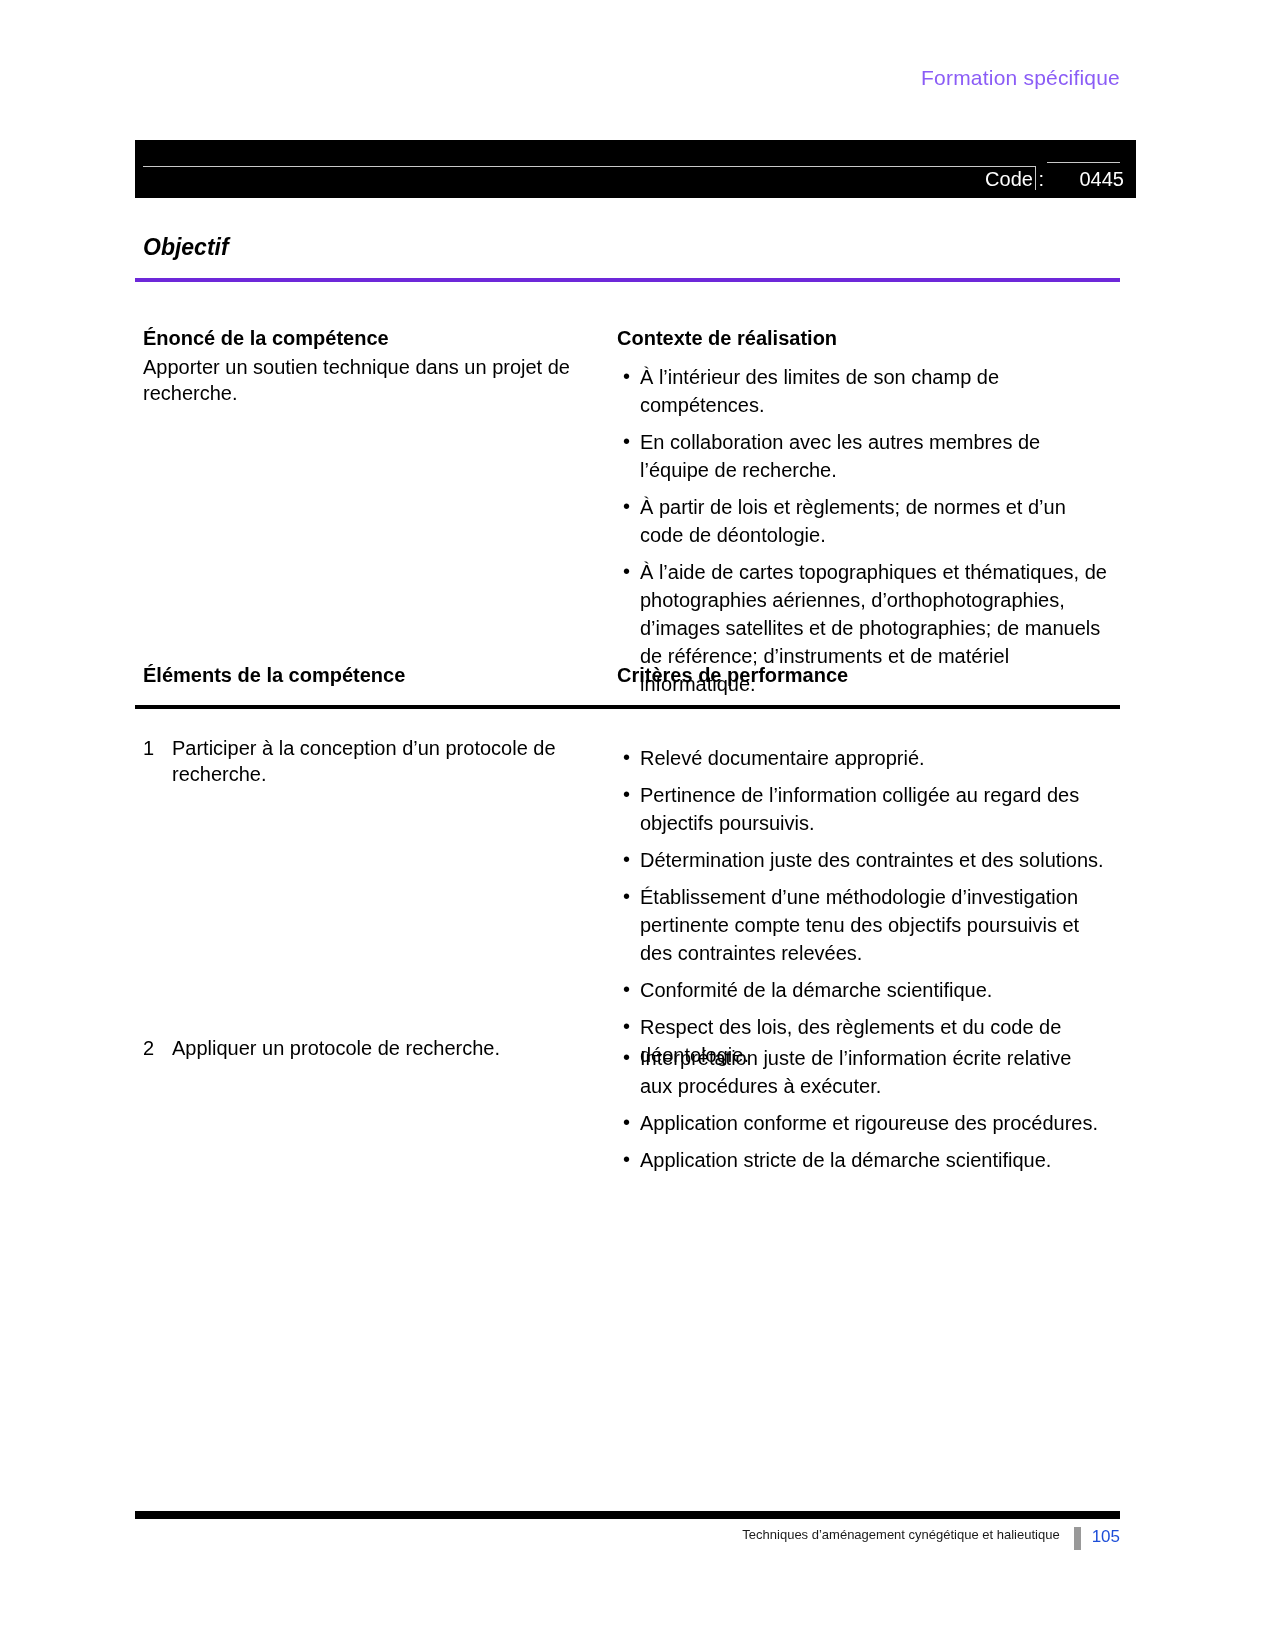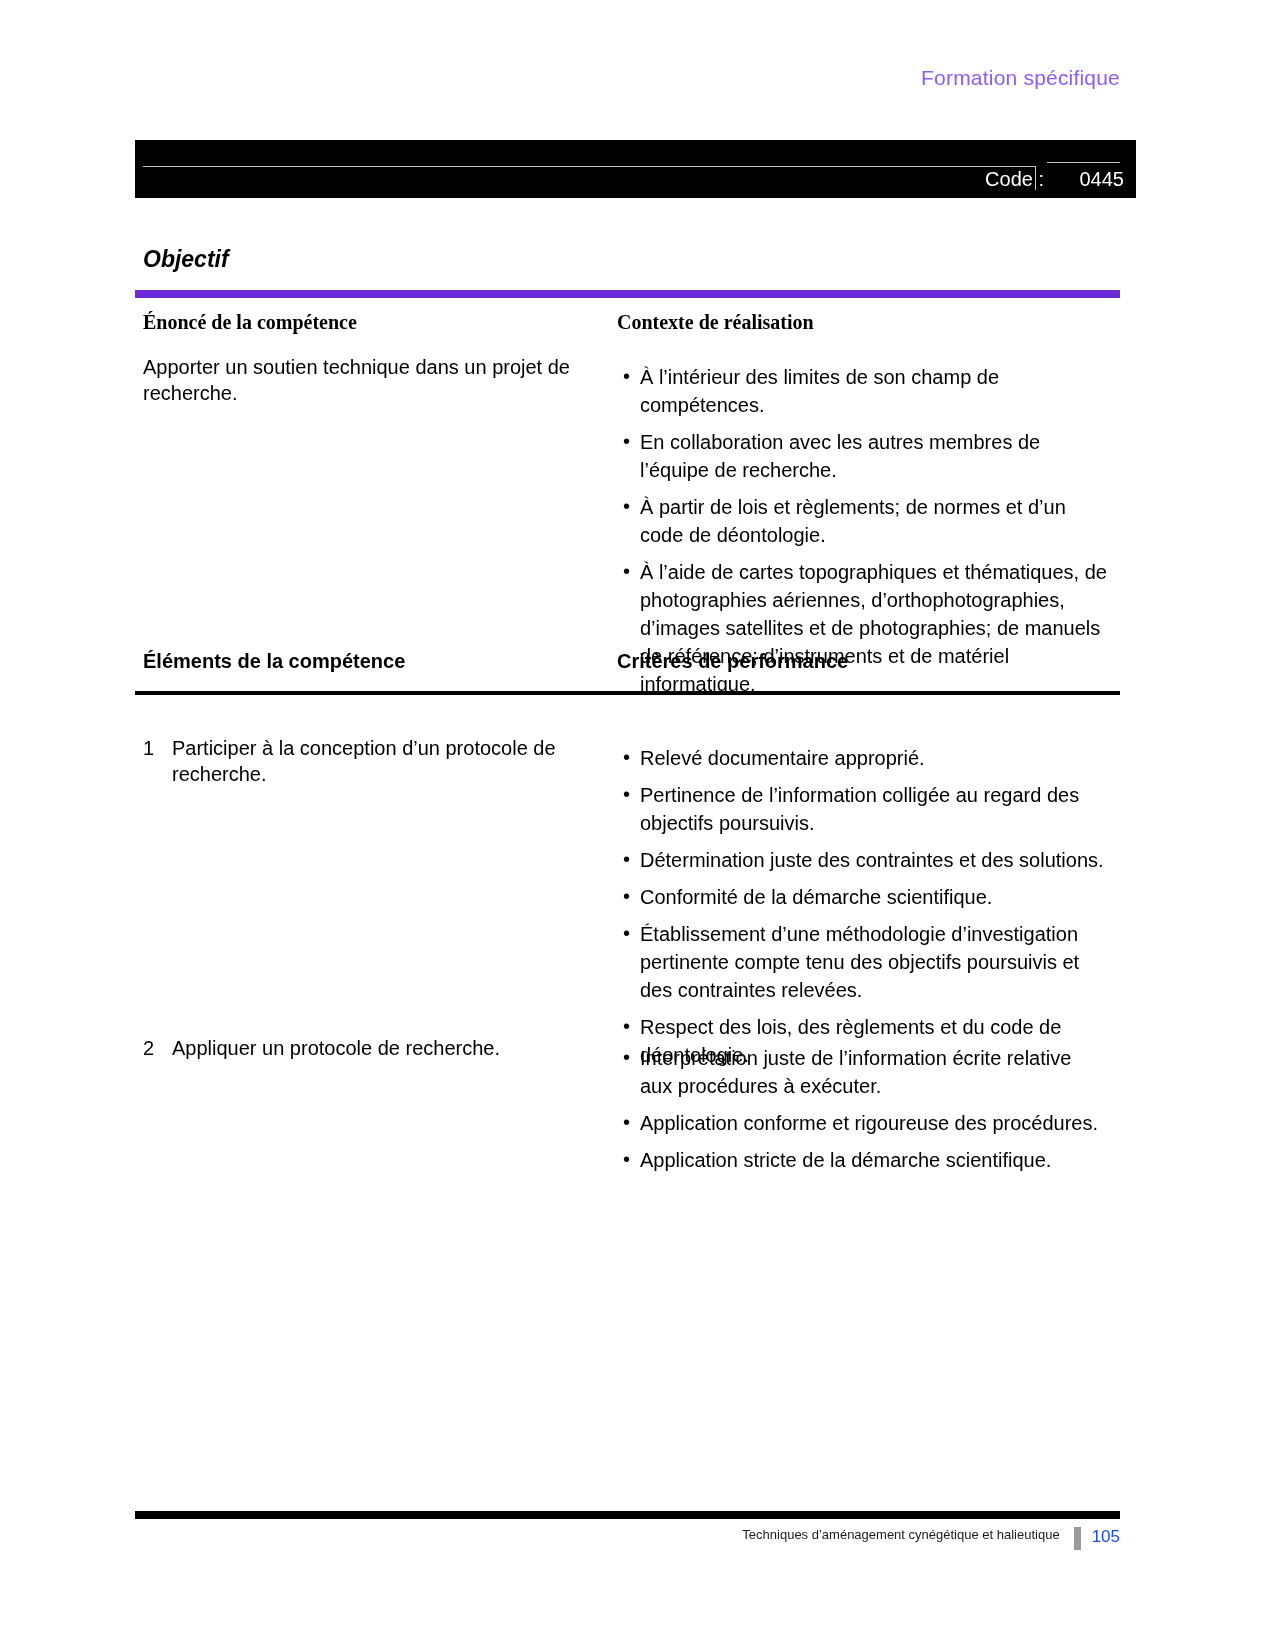--- a/index.html
+++ b/index.html
@@ -40,45 +40,45 @@
     color: #ffffff; font-size: 20px;
   }
 
   
   .row { position: absolute; left: 135px; width: 985px; }
   .cols { display: flex; }
   .col-left  { width: 482px; box-sizing: border-box; padding-left: 8px; flex: none; }
   .col-right { flex: 1; box-sizing: border-box; padding-right: 12px; }
 
   
-  .hdr-row1 { top: 244px; height: 46px; border-bottom: 8px solid #6d28d9; }
+  .hdr-row1 { top: 232px; height: 46px; border-bottom: 4px solid #6d28d9; }
   .hdr-italic {
     font-size: 23px; font-weight: bold; font-style: italic; padding-top: 2px;
   }
 
   
-  .sub-row { top: 311px; font-family: Liberation Serif, serif; }
+  .sub-row { top: 327px; }
   .subhead { font-size: 20px; font-weight: bold; }
 
   
   .body1-row { top: 354px; }
   .body-text { font-size: 20px; line-height: 26px; }
 
   ul.bullets { margin: 0; padding: 0 0 0 23px; list-style: none; }
   ul.bullets li {
     position: relative; font-size: 20px; line-height: 28px; margin-top: 9px;
   }
   ul.bullets li::before {
     content: "\2022";
     position: absolute; left: -17px; top: 0;
     font-size: 20px; line-height: 26px;
   }
 
   
-  .hdr-row2 { top: 647px; height: 44px; border-bottom: 4px solid #000; }
+  .hdr-row2 { top: 661px; height: 44px; border-bottom: 4px solid #000; }
   .hdr-row2 .subhead { padding-top: 3px; }
 
   .items-row1 { top: 735px; }
   .items-row2 { top: 1035px; }
 
   .element { display: flex; font-size: 20px; line-height: 26px; }
   .element .num { width: 29px; flex: none; }
   .element .el-text { flex: 1; }
 
   
@@ -142,22 +142,22 @@
       <div class="element">
         <span class="num">1</span>
         <span class="el-text">Participer à la conception d’un protocole de recherche.</span>
       </div>
     </div>
     <div class="col-right">
       <ul class="bullets">
         <li>Relevé documentaire approprié.</li>
         <li>Pertinence de l’information colligée au regard des objectifs poursuivis.</li>
         <li>Détermination juste des contraintes et des solutions.</li>
+        <li>Établissement d’une méthodologie d’investigation pertinente compte tenu des objectifs poursuivis et des contraintes relevées.</li>
         <li>Conformité de la démarche scientifique.</li>
-        <li>Établissement d’une méthodologie d’investigation pertinente compte tenu des objectifs poursuivis et des contraintes relevées.</li>
         <li>Respect des lois, des règlements et du code de déontologie.</li>
       </ul>
     </div>
   </div>
 
   <div class="row items-row2 cols">
     <div class="col-left">
       <div class="element">
         <span class="num">2</span>
         <span class="el-text">Appliquer un protocole de recherche.</span>

